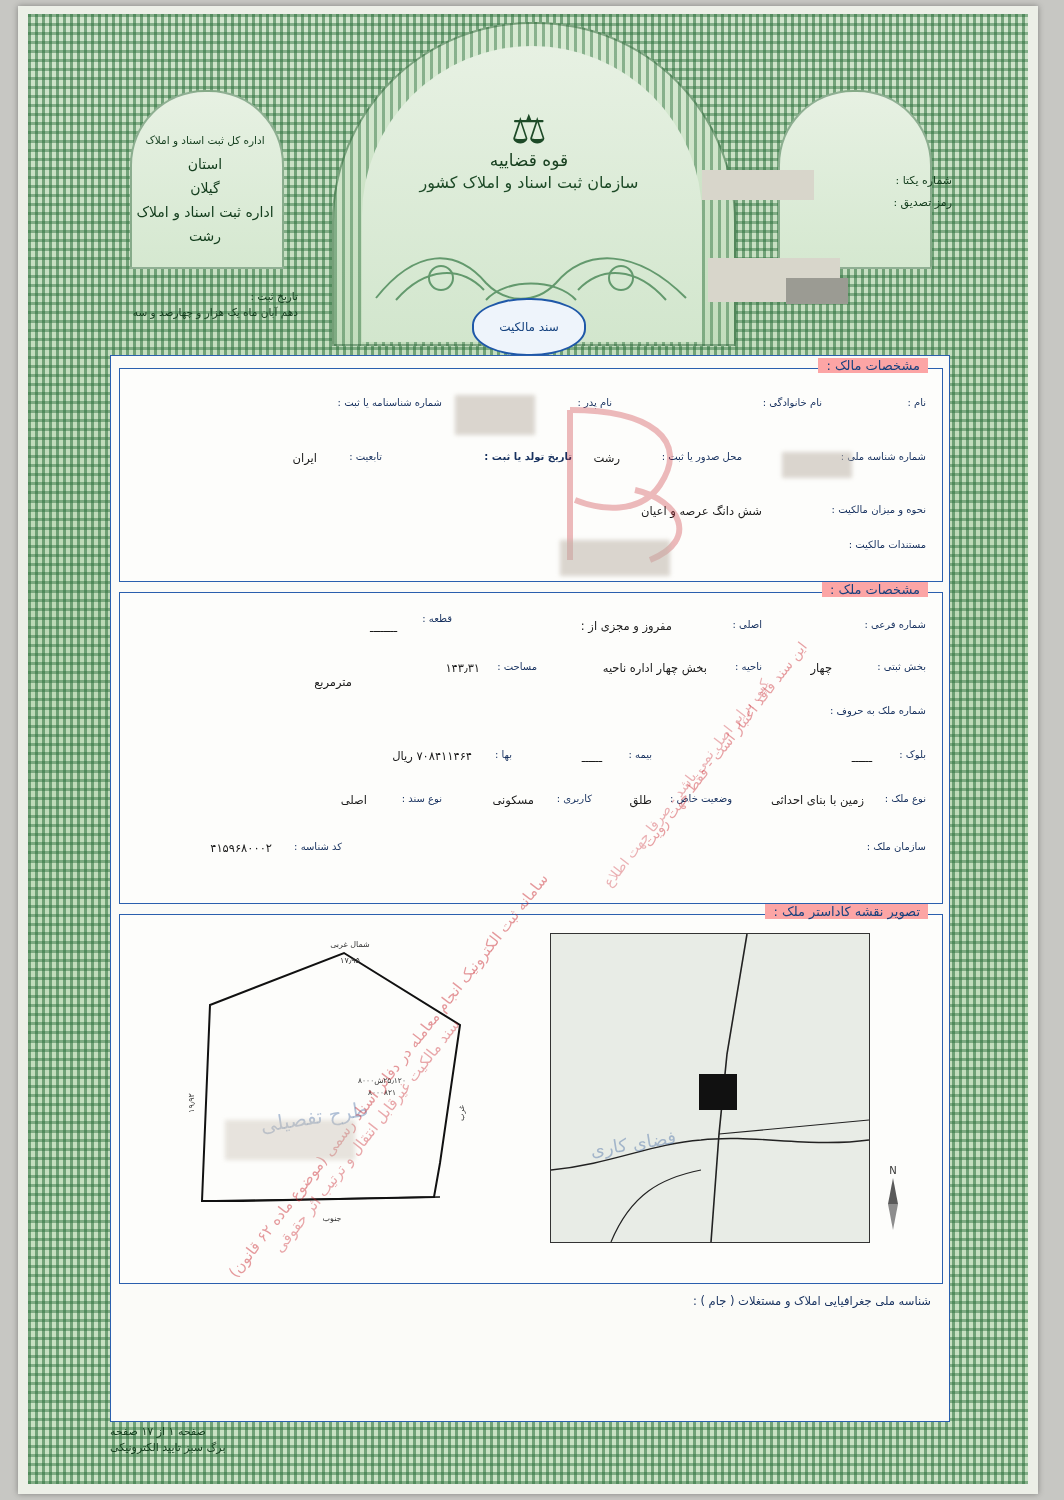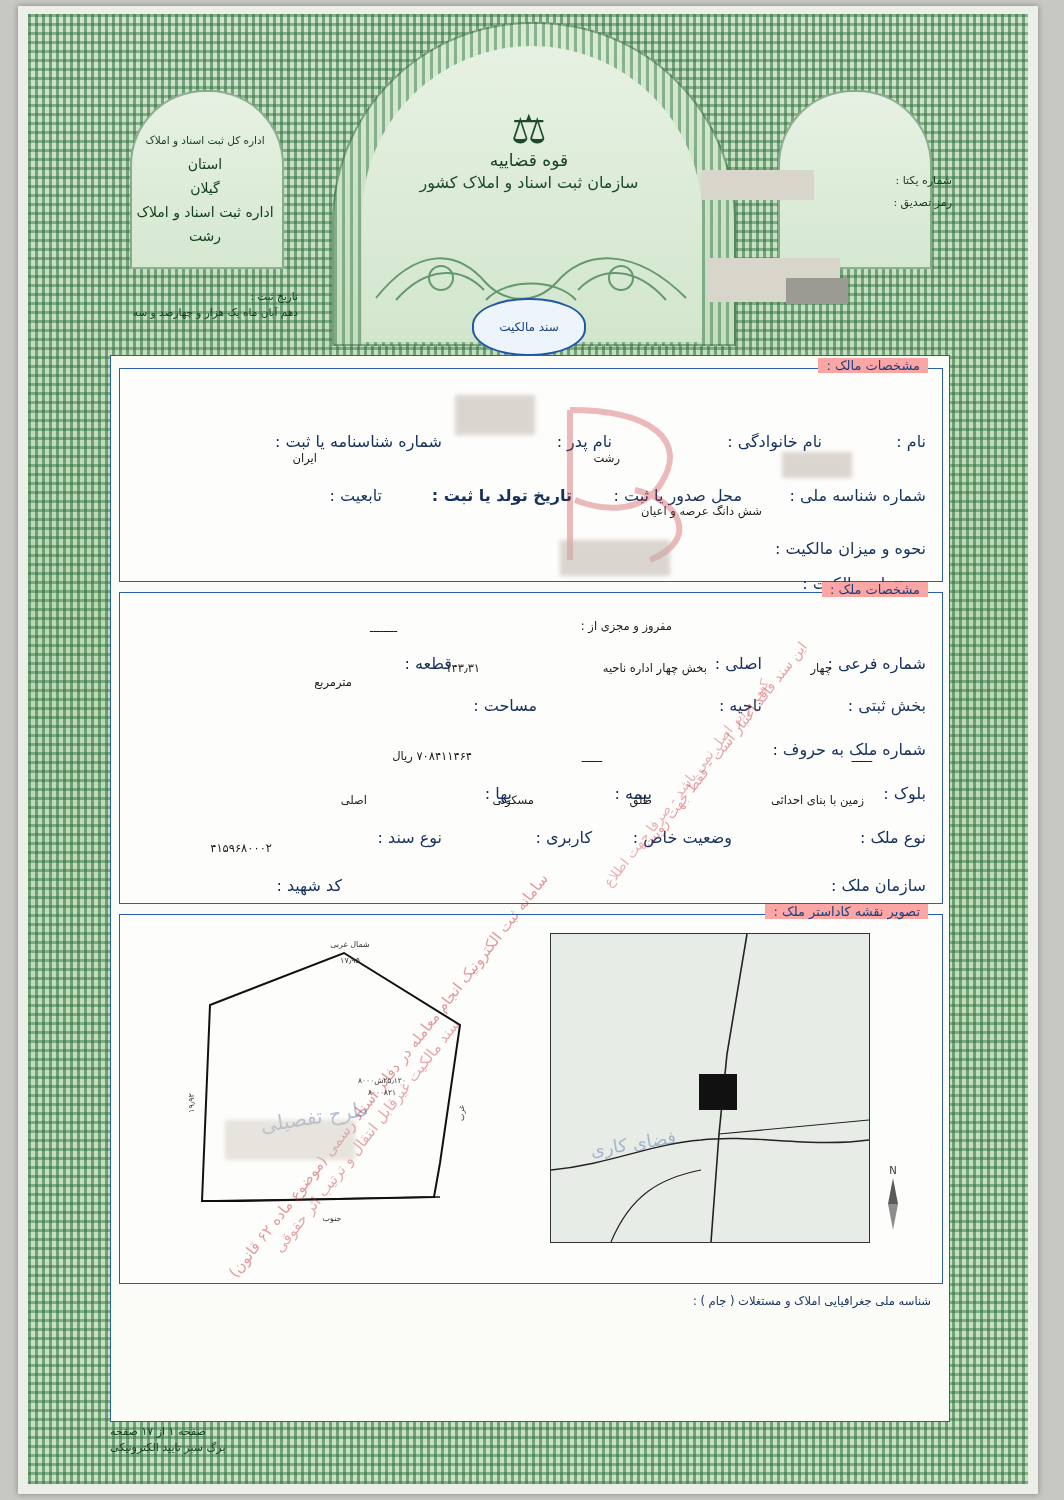--- a/index.html
+++ b/index.html
@@ -180,24 +180,23 @@
     right: 14px;
     top: -11px;
     background: #fca5a5;
     padding: 0 8px;
     font-size: 13px;
     color: #17407d;
     white-space: nowrap;
   }
   .lbl {
     position: absolute;
-    font-size: 16px;
+    font-size: 10px;
     color: #16305e;
     white-space: nowrap;
-    margin-top: 35px;
   }
   .val {
     position: absolute;
     font-size: 11.5px;
     color: #1b1b1b;
     white-space: nowrap;
   }
 
   
   .map-sec { background:#fdfdfb; }
@@ -381,21 +380,21 @@
 
       <div class="lbl" style="right:16px;top:170px;">مستندات مالکیت :</div>
     </div>
 
     <div class="sec" style="left:8px;top:236px;width:822px;height:310px;">
       <div class="sec-title">مشخصات ملک :</div>
 
       <div class="lbl" style="right:16px;top:26px;">شماره فرعی :</div>
       <div class="val" style="right:270px;top:26px;">مفروز و مجزی از :</div>
       <div class="lbl" style="right:180px;top:26px;">اصلی :</div>
-      <div class="lbl" style="right:490px;top:26px;">قطعه :</div>
+      <div class="lbl" style="right:490px;top:20px;">قطعه :</div>
       <div class="val" style="right:545px;top:28px;">ــــــــ</div>
 
       <div class="lbl" style="right:16px;top:68px;">بخش ثبتی :</div>
       <div class="val" style="right:110px;top:68px;">چهار</div>
       <div class="lbl" style="right:180px;top:68px;">ناحیه :</div>
       <div class="val" style="right:235px;top:68px;">بخش چهار اداره ناحیه</div>
       <div class="lbl" style="right:405px;top:68px;">مساحت :</div>
       <div class="val" style="right:462px;top:68px;">۱۴۳٫۳۱</div>
       <div class="val" style="right:590px;top:82px;">مترمربع</div>
 
@@ -411,21 +410,21 @@
       <div class="lbl" style="right:16px;top:200px;">نوع ملک :</div>
       <div class="val" style="right:78px;top:200px;">زمین با بنای احداثی</div>
       <div class="lbl" style="right:210px;top:200px;">وضعیت خاص :</div>
       <div class="val" style="right:290px;top:200px;">طلق</div>
       <div class="lbl" style="right:350px;top:200px;">کاربری :</div>
       <div class="val" style="right:408px;top:200px;">مسکونی</div>
       <div class="lbl" style="right:500px;top:200px;">نوع سند :</div>
       <div class="val" style="right:575px;top:200px;">اصلی</div>
 
       <div class="lbl" style="right:16px;top:248px;">سازمان ملک :</div>
-      <div class="lbl" style="right:600px;top:248px;">کد شهید :</div>
+      <div class="lbl" style="right:600px;top:248px;">کد شناسه :</div>
       <div class="val" style="right:670px;top:248px;">۴۱۵۹۶۸۰۰۰۲</div>
     </div>
 
     <div class="sec map-sec" style="left:8px;top:558px;width:822px;height:368px;">
       <div class="sec-title">تصویر نقشه کاداستر ملک :</div>
 
       <svg class="map-left" viewBox="0 0 330 308">
         <polygon points="20,268 28,72 162,20 278,92 258,230 252,264 60,268" fill="none" stroke="#111" stroke-width="2"></polygon>
         <line x1="20" y1="268" x2="258" y2="264" stroke="#111" stroke-width="1.5"></line>
         <text x="168" y="14" font-size="8" fill="#333" text-anchor="middle">شمال غربی</text>

